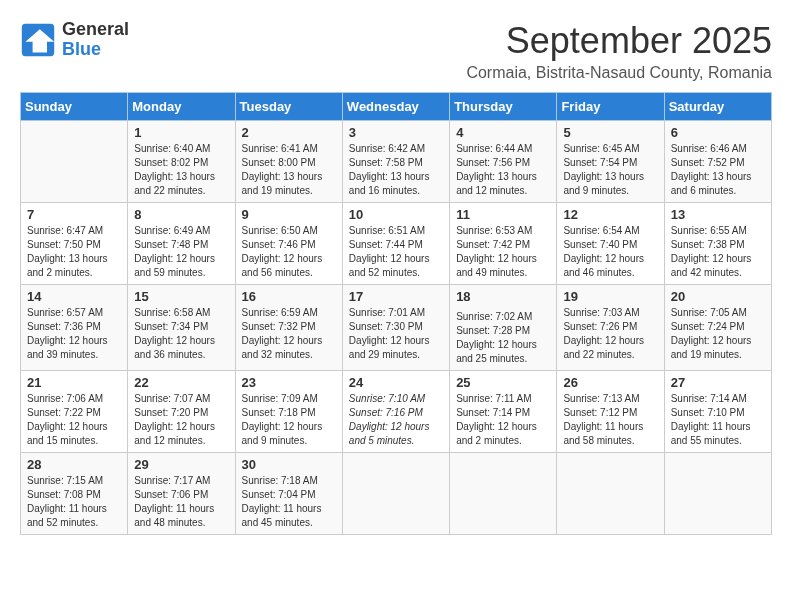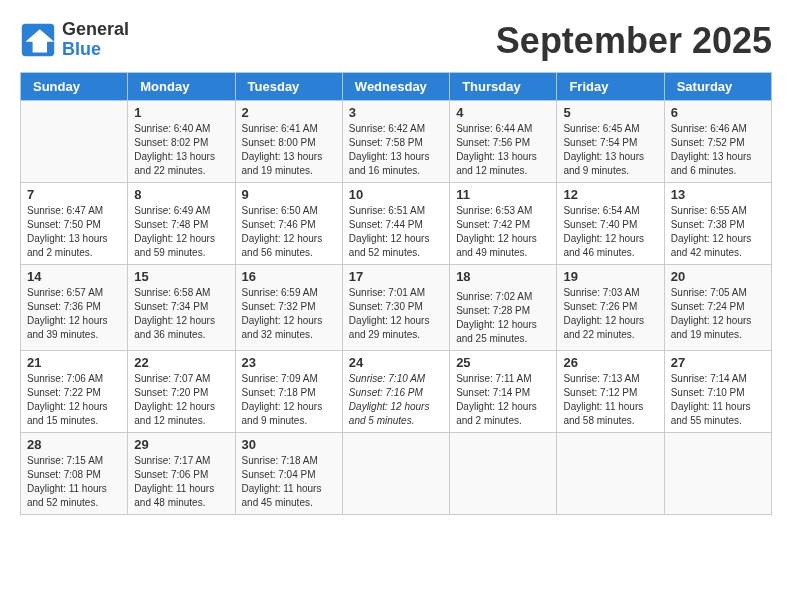--- a/index.html
+++ b/index.html
@@ -32,40 +32,40 @@
     .logo-text span:last-child { color: #2b7fd4; }
     .logo-icon {
       width: 36px;
       height: 36px;
     }
     .title-section {
       text-align: right;
     }
     .calendar-title {
       font-size: 36px;
-      font-weight: bold;
+      font-weight: normal;
       color: #333;
     }
     .calendar-subtitle {
       font-size: 16px;
       color: #555;
       margin-top: 2px;
     }
     table {
       width: 100%;
       border-collapse: collapse;
       margin-top: 8px;
     }
     thead tr th {
       background-color: #2b7fd4;
       color: #fff;
       font-size: 13px;
       font-weight: bold;
       text-align: left;
-      padding: 6px 12px;
+      padding: 6px 4px;
       border: 1px solid #aac8e8;
     }
     tbody tr td {
       vertical-align: top;
       border: 1px solid #ccc;
       padding: 4px 6px;
       width: 14.28%;
       min-height: 80px;
     }
     .day-number {
@@ -99,20 +99,21 @@
       <rect x="2" y="2" width="36" height="36" rx="4" fill="#2b7fd4"></rect>
       <polygon points="22,8 38,22 30,22 30,34 14,34 14,22 6,22" fill="white"></polygon>
     </svg>
     <div class="logo-text">
       <span>General</span>
       <span>Blue</span>
     </div>
   </div>
   <div class="title-section">
     <div class="calendar-title">September 2025</div>
+    <div class="calendar-subtitle">Cormaia, Bistrita-Nasaud County, Romania</div>
   </div>
 </div>
 
 <table>
   <thead>
     <tr id="weekday-header">
         <th>Sunday</th>
         <th>Monday</th>
         <th>Tuesday</th>
         <th>Wednesday</th>

